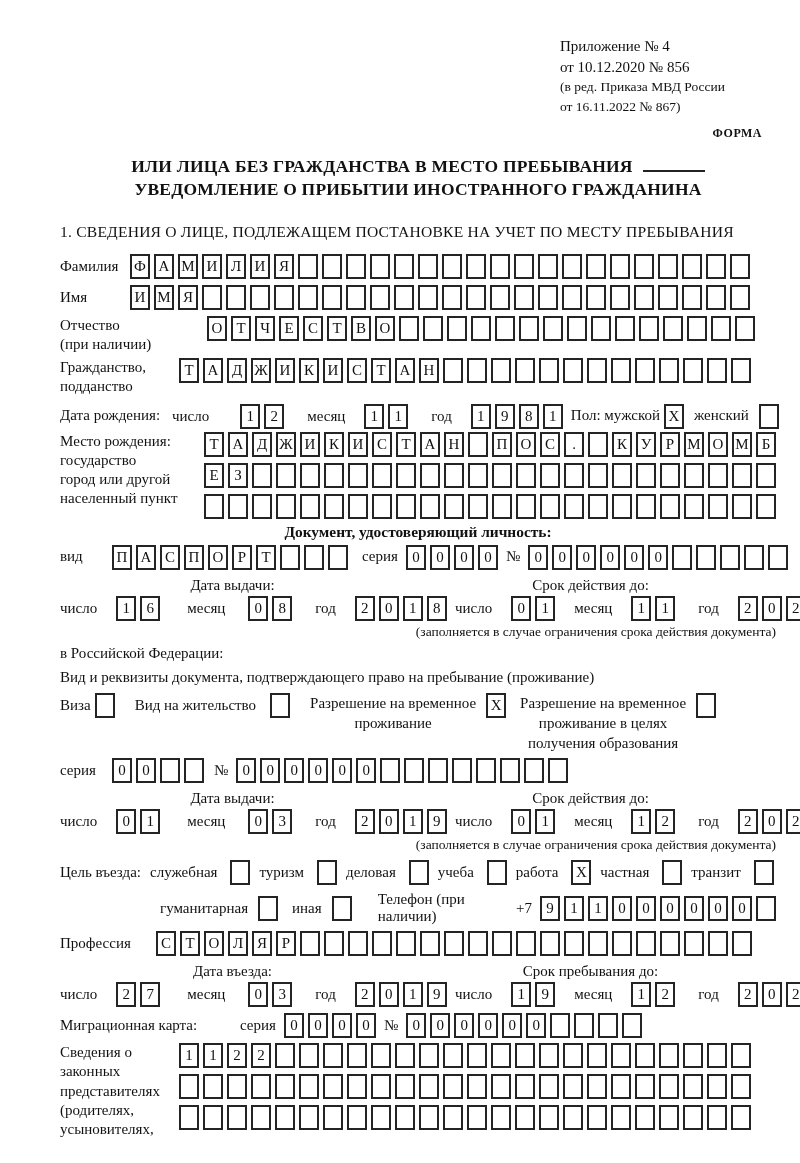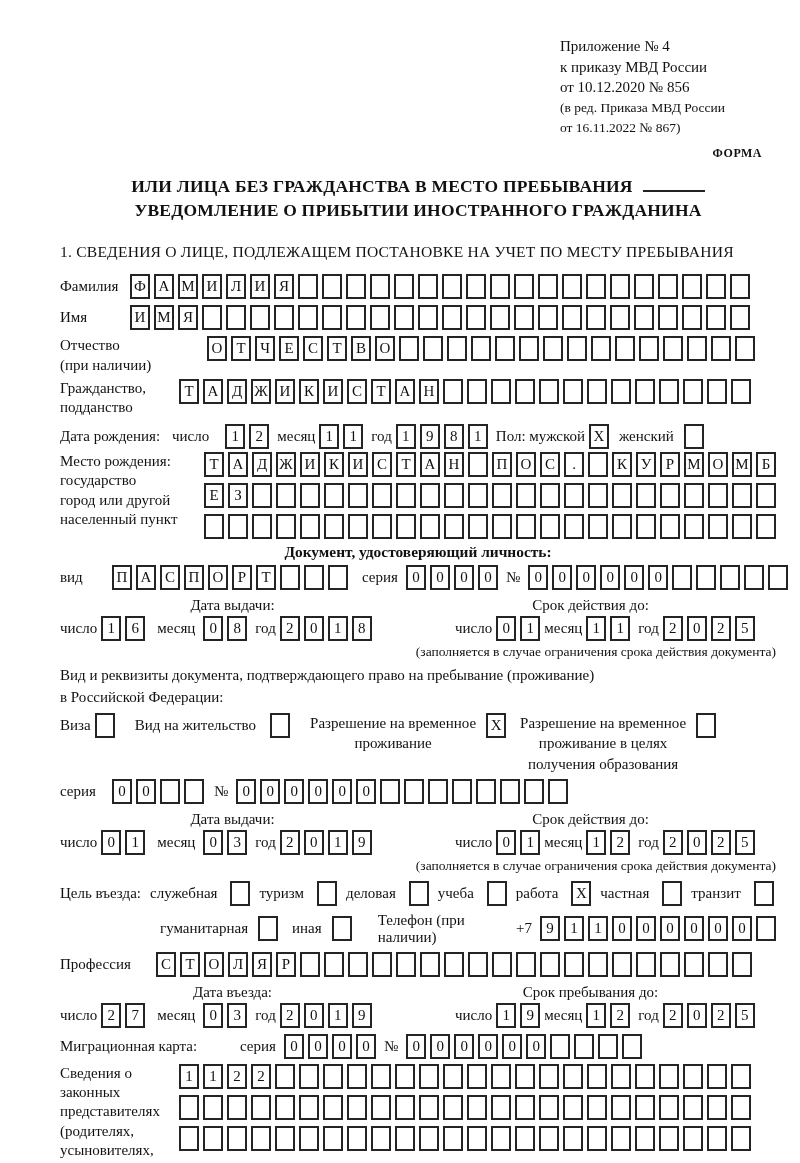--- a/index.html
+++ b/index.html
@@ -23,21 +23,21 @@
   .row.top{align-items:flex-start;}
   .lbl{font-size:15px;flex:none;line-height:1.28;}
   .w70{width:70px;}.w147{width:147px;}.w119{width:119px;}.w144{width:144px;}.w96{width:96px;}
   .cells{display:inline-flex;gap:4px;flex:none;}
   .cell{width:20px;height:25px;flex:none;box-sizing:border-box;border:2px solid #242424;
         display:inline-flex;align-items:center;justify-content:center;
         font-size:15px;background:#fff;}
   .stack{display:flex;flex-direction:column;gap:6px;}
 
   
-  .dg{display:inline-flex;align-items:center;gap:4px;font-size:15px;flex:none;}
+  .dg{display:inline-flex;align-items:center;gap:19px;font-size:15px;flex:none;}
   .dg .yr{margin-left:4px;}
   .dgwrap{width:395px;flex:none;display:flex;}
   .shrow{display:flex;font-size:15px;margin-top:7px;}
   .shrow .a{width:345px;text-align:center;flex:none;}
   .shrow .b{flex:1;text-align:center;}
   .note{font-size:13.5px;text-align:right;margin-top:3px;}
   .dochead{text-align:center;font-weight:bold;font-size:15.4px;margin-top:4px;}
 
   .intro{font-size:15px;margin-top:7px;}
 
@@ -54,21 +54,20 @@
 
   .mignum{display:flex;align-items:center;margin-top:6px;font-size:15px;}
 </style>
 </head>
 <body>
 
 <div class="page">
 
   <div class="hdr">
     <div>Приложение № 4</div>
-    <div>к приказу МВД России</div>
     <div>от 10.12.2020 № 856</div>
     <div class="small">(в ред. Приказа МВД России</div>
     <div class="small">от 16.11.2022 № 867)</div>
   </div>
   <div class="forma">ФОРМА</div>
 
   <div class="title">
     <div>
       <span>ИЛИ ЛИЦА БЕЗ ГРАЖДАНСТВА В МЕСТО ПРЕБЫВАНИЯ</span><span class="uline"></span>
     </div>
@@ -406,22 +405,22 @@
       <span class="cells">
           <span class="cell filled">2</span>
           <span class="cell filled">0</span>
           <span class="cell filled">2</span>
           <span class="cell filled">5</span>
         </span>
     </span>
   </div>
   <div class="note">(заполняется в случае ограничения срока действия документа)</div>
 
+  <div class="intro" style="margin-top:5px;">в Российской Федерации:</div>
   <div class="intro">Вид и реквизиты документа, подтверждающего право на пребывание (проживание)</div>
-  <div class="intro" style="margin-top:5px;">в Российской Федерации:</div>
 
   <div class="opts">
     <span class="ol">Виза</span>
     <span class="cells gap4">
         <span class="cell"></span>
       </span>
     <span class="ol gap20">Вид на жительство</span>
     <span class="cells gap14">
         <span class="cell"></span>
       </span>

